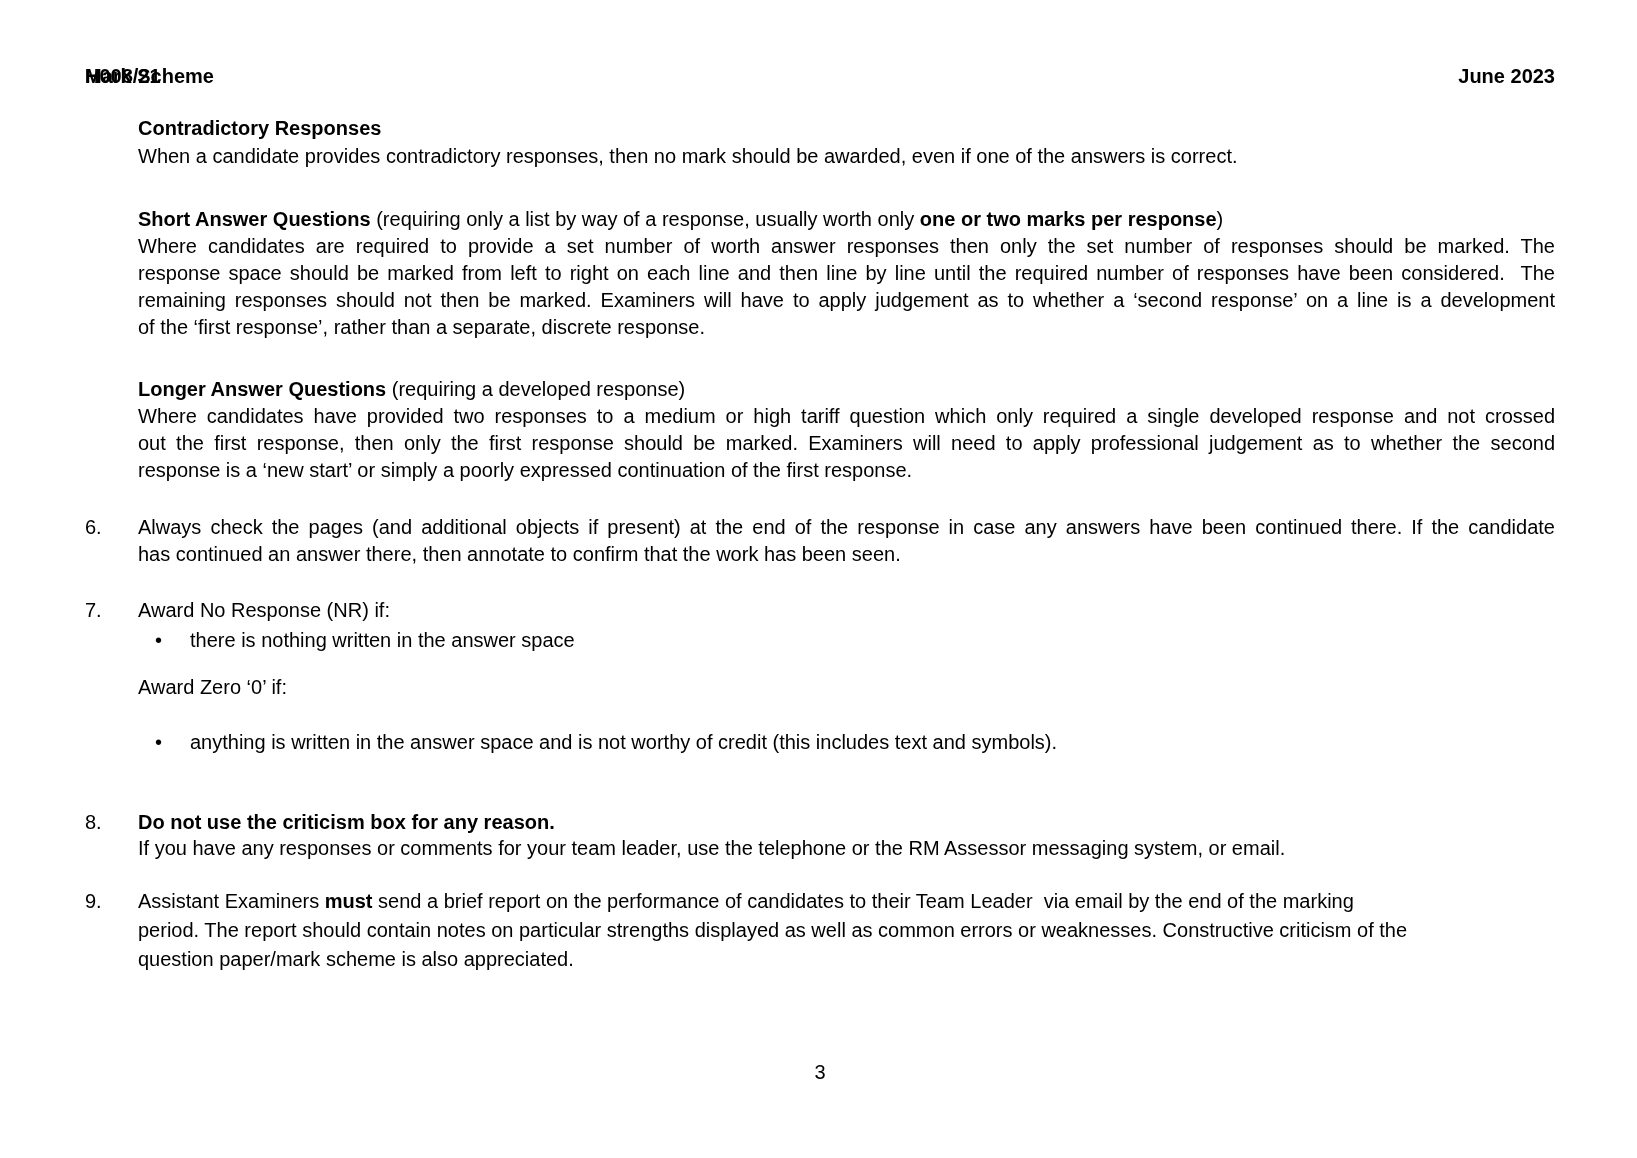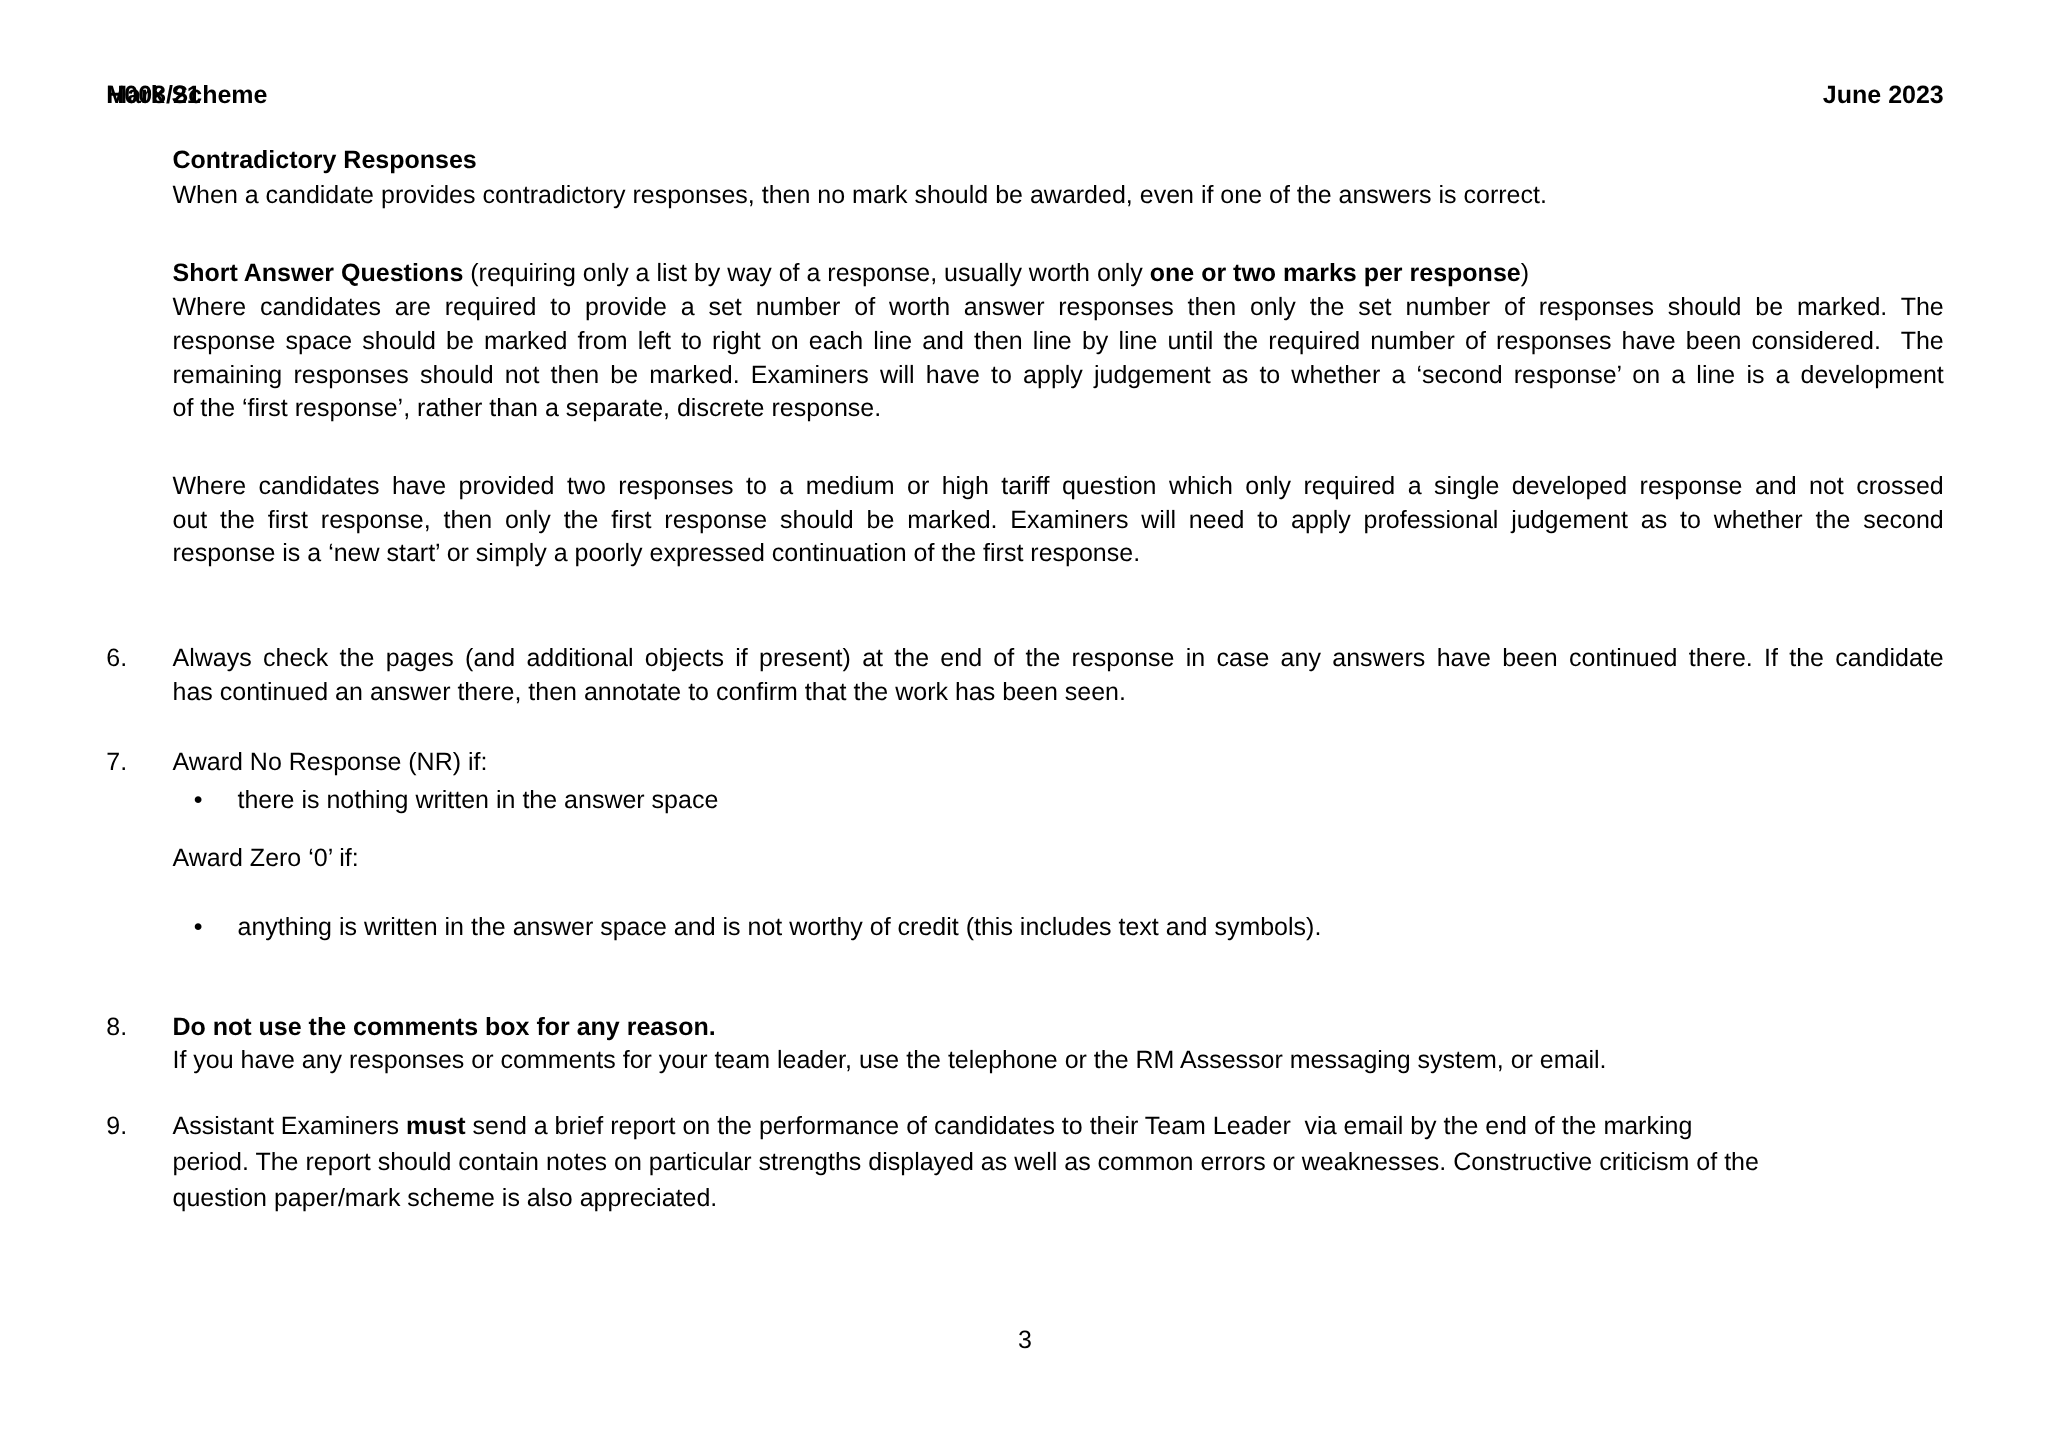--- a/index.html
+++ b/index.html
@@ -49,20 +49,23 @@
       <div class="line">
         <span class="bold">Short Answer Questions</span><span> (requiring only a list by way of a response, usually worth only </span><span class="bold">one or two marks per response</span><span>)</span>
       </div>
       <div class="jline">Where candidates are required to provide a set number of worth answer responses then only the set number of responses should be marked. The</div>
       <div class="jline">response space should be marked from left to right on each line and then line by line until the required number of responses have been considered.&nbsp; The</div>
       <div class="jline">remaining responses should not then be marked. Examiners will have to apply judgement as to whether a ‘second response’ on a line is a development</div>
       <div class="line">of the ‘first response’, rather than a separate, discrete response.</div>
     </div>
 
     <div class="block indent" style="top:376px;">
+      <div class="line">
+        <span class="bold">Longer Answer Questions</span><span> (requiring a developed response)</span>
+      </div>
       <div class="jline">Where candidates have provided two responses to a medium or high tariff question which only required a single developed response and not crossed</div>
       <div class="jline">out the first response, then only the first response should be marked. Examiners will need to apply professional judgement as to whether the second</div>
       <div class="line">response is a ‘new start’ or simply a poorly expressed continuation of the first response.</div>
     </div>
 
     <div class="block indent" style="top:514px;">
       <span class="item-num">6.</span>
       <div class="jline">Always check the pages (and additional objects if present) at the end of the response in case any answers have been continued there. If the candidate</div>
       <div class="line">has continued an answer there, then annotate to confirm that the work has been seen.</div>
     </div>
@@ -78,21 +81,21 @@
     <div class="block indent" style="top:674px;">
       <div class="line">Award Zero ‘0’ if:</div>
     </div>
     <div class="block bullet-row" style="top:702px;">
       <span class="bullet-dot">•</span>
       <div class="line">anything is written in the answer space and is not worthy of credit (this includes text and symbols).</div>
     </div>
 
     <div class="block indent" style="top:809px; line-height:26px;">
       <span class="item-num">8.</span>
-      <div class="line bold">Do not use the comments box for any reason.</div>
+      <div class="line bold">Do not use the criticism box for any reason.</div>
       <div class="line">If you have any responses or comments for your team leader, use the telephone or the RM Assessor messaging system, or email.</div>
     </div>
 
     <div class="block indent" style="top:887px; line-height:29px;">
       <span class="item-num">9.</span>
       <div class="line">
         <span>Assistant Examiners </span><span class="bold">must</span><span> send a brief report on the performance of candidates to their Team Leader&nbsp; via email by the end of the marking</span>
       </div>
       <div class="line">period. The report should contain notes on particular strengths displayed as well as common errors or weaknesses. Constructive criticism of the</div>
       <div class="line">question paper/mark scheme is also appreciated.</div>

